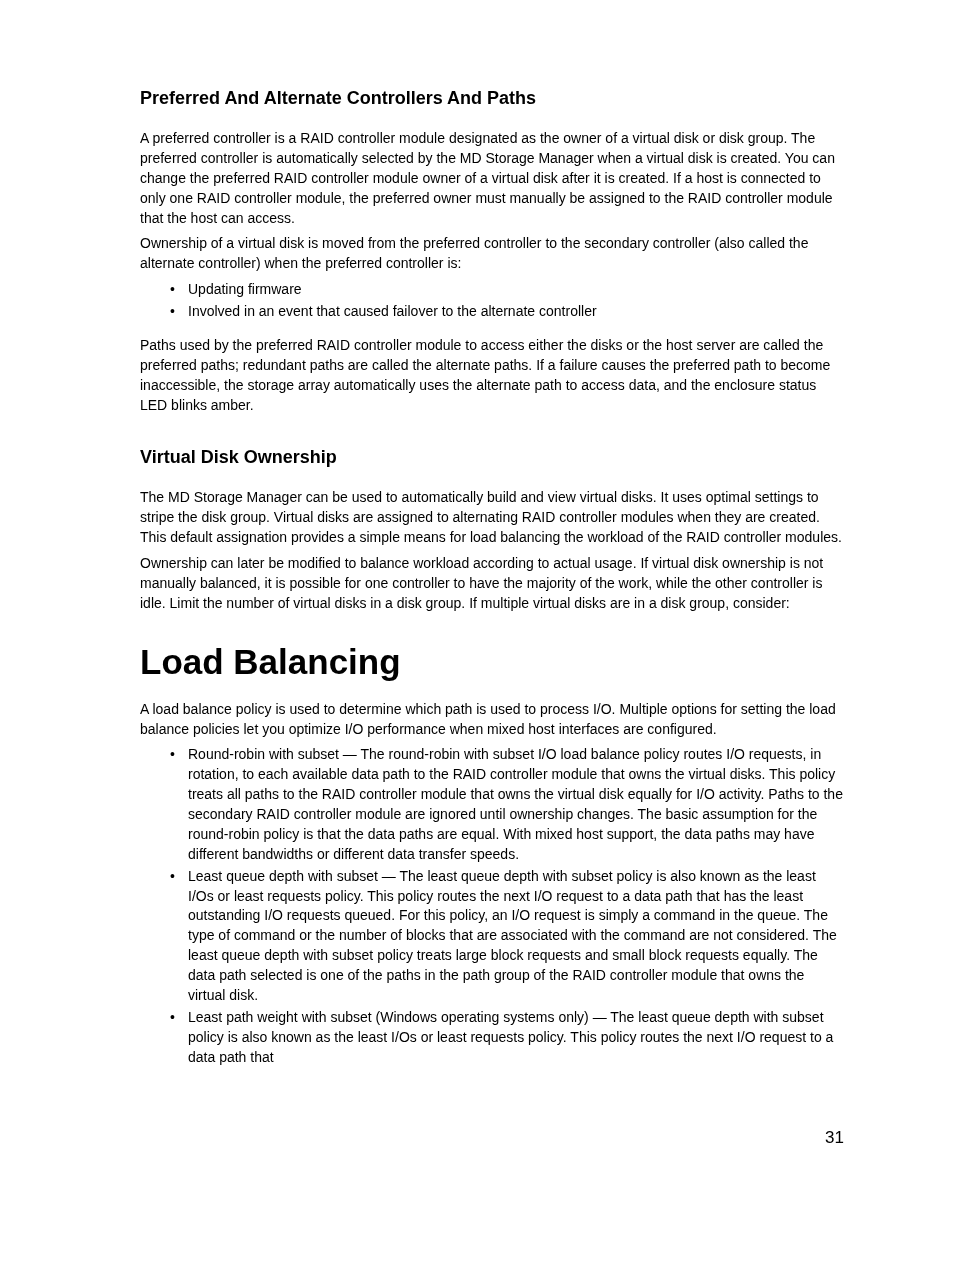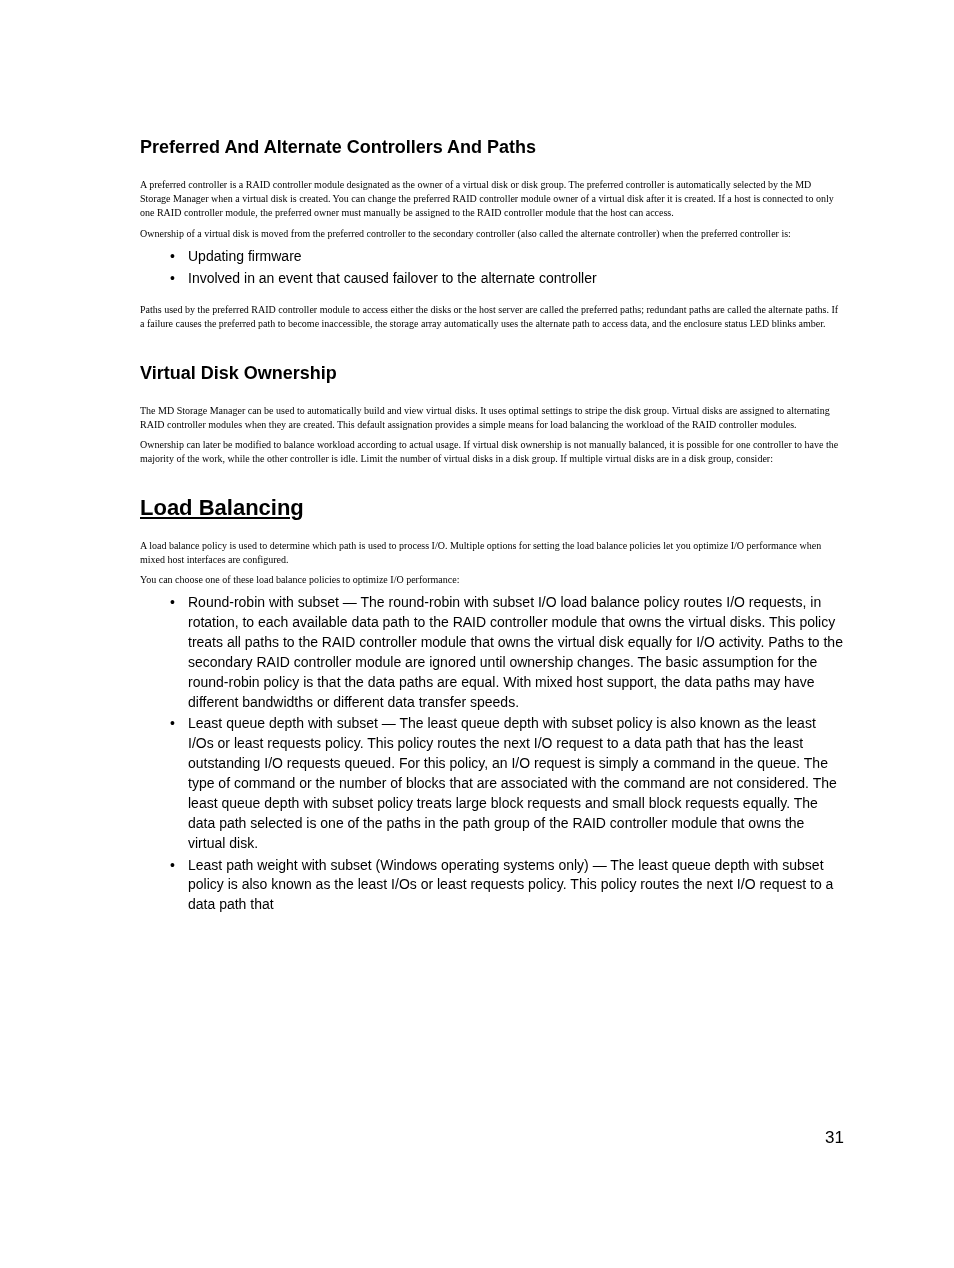--- a/index.html
+++ b/index.html
@@ -6,41 +6,39 @@
     margin: 0;
     padding: 0;
     background: #fff;
     font-family: Arial, Helvetica, sans-serif;
     color: #000;
     width: 954px;
     height: 1268px;
     position: relative;
   }
   .page {
-    padding: 118px 110px 0 140px;
-    margin-top: 19px;
+    padding: 88px 110px 0 140px;
   }
   .h2 {
     font-size: 18px;
     font-weight: bold;
     font-stretch: condensed;
     font-family: "Arial Narrow", Arial, sans-serif;
     margin: 0 0 20px 0;
   }
   .h1 {
-    font-size: 22px;
+    font-size: 35px;
     font-weight: bold;
     font-stretch: condensed;
     font-family: "Arial Narrow", Arial, sans-serif;
     margin: 28px 0 18px 0;
-    text-decoration: underline;
   }
   .para {
-    font-size: 10px;
-    font-family: Liberation Serif, serif;
+    font-size: 14px;
+    font-family: Liberation Sans, sans-serif;
     font-stretch: condensed;
     line-height: 1.42;
     margin: 0 0 6px 0;
   }
   ul.bullets {
     margin: 4px 0 14px 0;
     padding-left: 48px;
     list-style: none;
   }
   ul.bullets li {
@@ -87,21 +85,20 @@
 
   <div class="section-gap">
     <div class="h2">Virtual Disk Ownership</div>
     <p class="para">The MD Storage Manager can be used to automatically build and view virtual disks. It uses optimal settings to stripe the disk group. Virtual disks are assigned to alternating RAID controller modules when they are created. This default assignation provides a simple means for load balancing the workload of the RAID controller modules.</p>
     <p class="para">Ownership can later be modified to balance workload according to actual usage. If virtual disk ownership is not manually balanced, it is possible for one controller to have the majority of the work, while the other controller is idle. Limit the number of virtual disks in a disk group. If multiple virtual disks are in a disk group, consider:</p>
   </div>
 
   <div>
     <div class="h1">Load Balancing</div>
     <p class="para">A load balance policy is used to determine which path is used to process I/O. Multiple options for setting the load balance policies let you optimize I/O performance when mixed host interfaces are configured.</p>
-    <p class="para">You can choose one of these load balance policies to optimize I/O performance:</p>
     <ul class="bullets">
       <li>Round-robin with subset — The round-robin with subset I/O load balance policy routes I/O requests, in rotation, to each available data path to the RAID controller module that owns the virtual disks. This policy treats all paths to the RAID controller module that owns the virtual disk equally for I/O activity. Paths to the secondary RAID controller module are ignored until ownership changes. The basic assumption for the round-robin policy is that the data paths are equal. With mixed host support, the data paths may have different bandwidths or different data transfer speeds.</li>
       <li>Least queue depth with subset — The least queue depth with subset policy is also known as the least I/Os or least requests policy. This policy routes the next I/O request to a data path that has the least outstanding I/O requests queued. For this policy, an I/O request is simply a command in the queue. The type of command or the number of blocks that are associated with the command are not considered. The least queue depth with subset policy treats large block requests and small block requests equally. The data path selected is one of the paths in the path group of the RAID controller module that owns the virtual disk.</li>
       <li>Least path weight with subset (Windows operating systems only) — The least queue depth with subset policy is also known as the least I/Os or least requests policy. This policy routes the next I/O request to a data path that</li>
     </ul>
   </div>
 
 </div>
 
 <div class="page-number">31</div>

